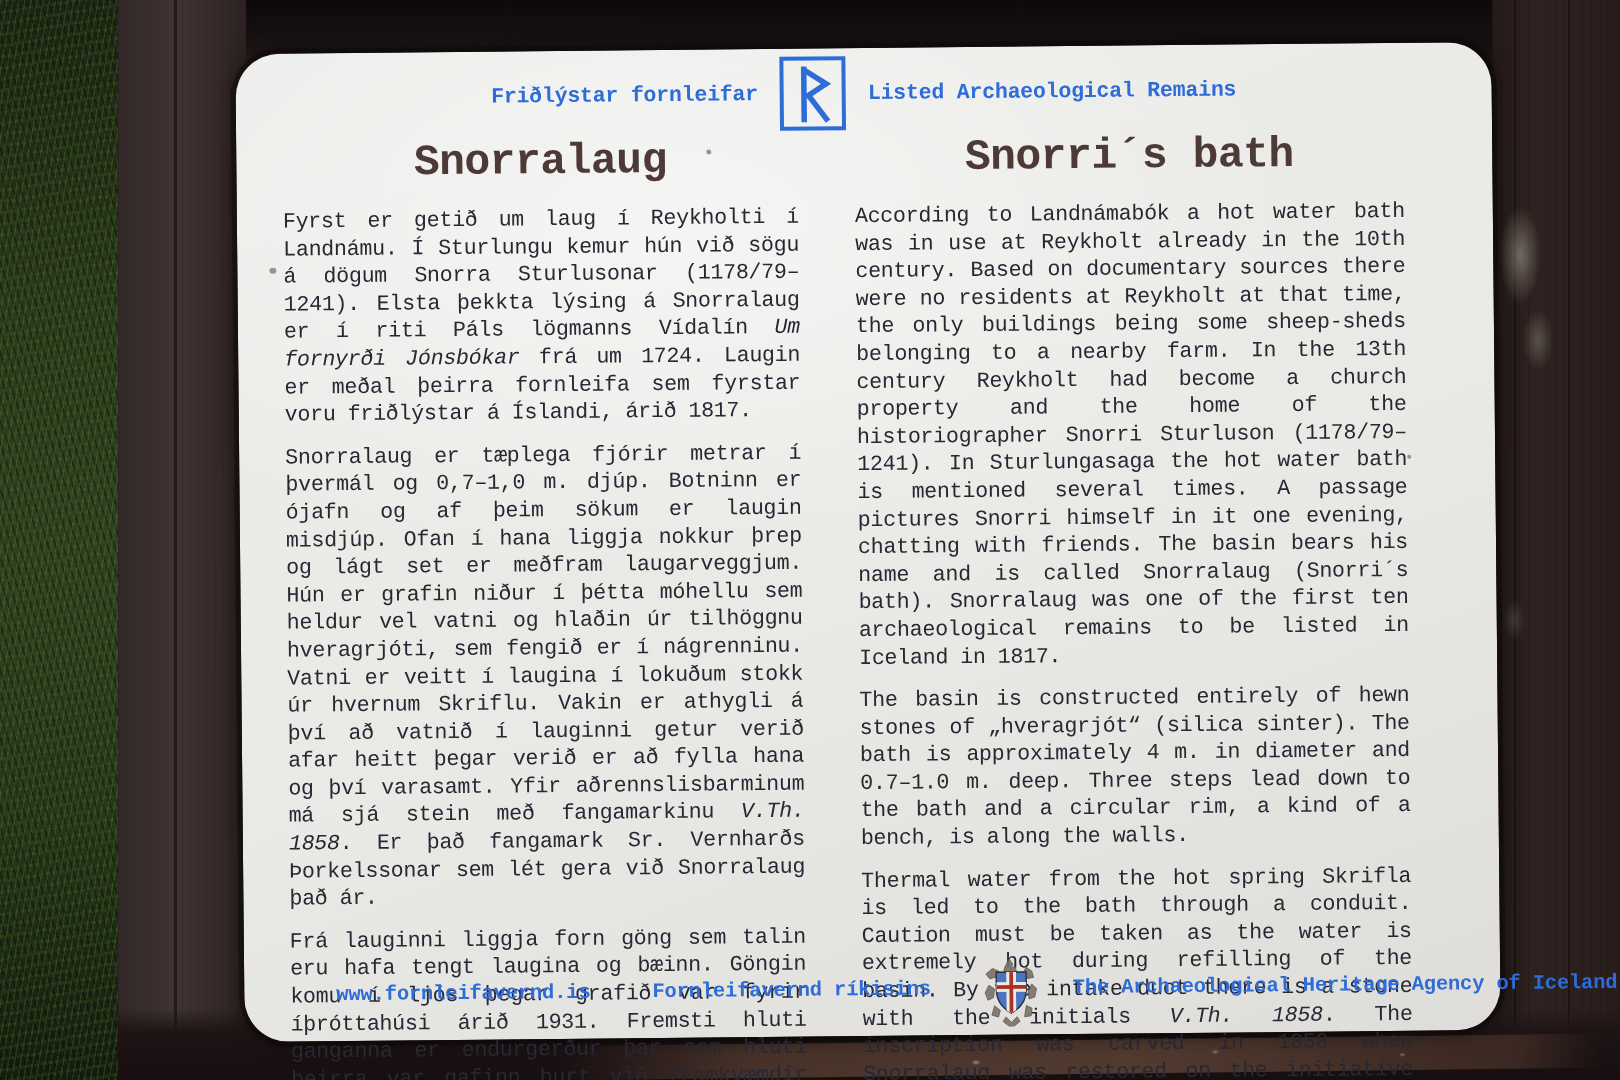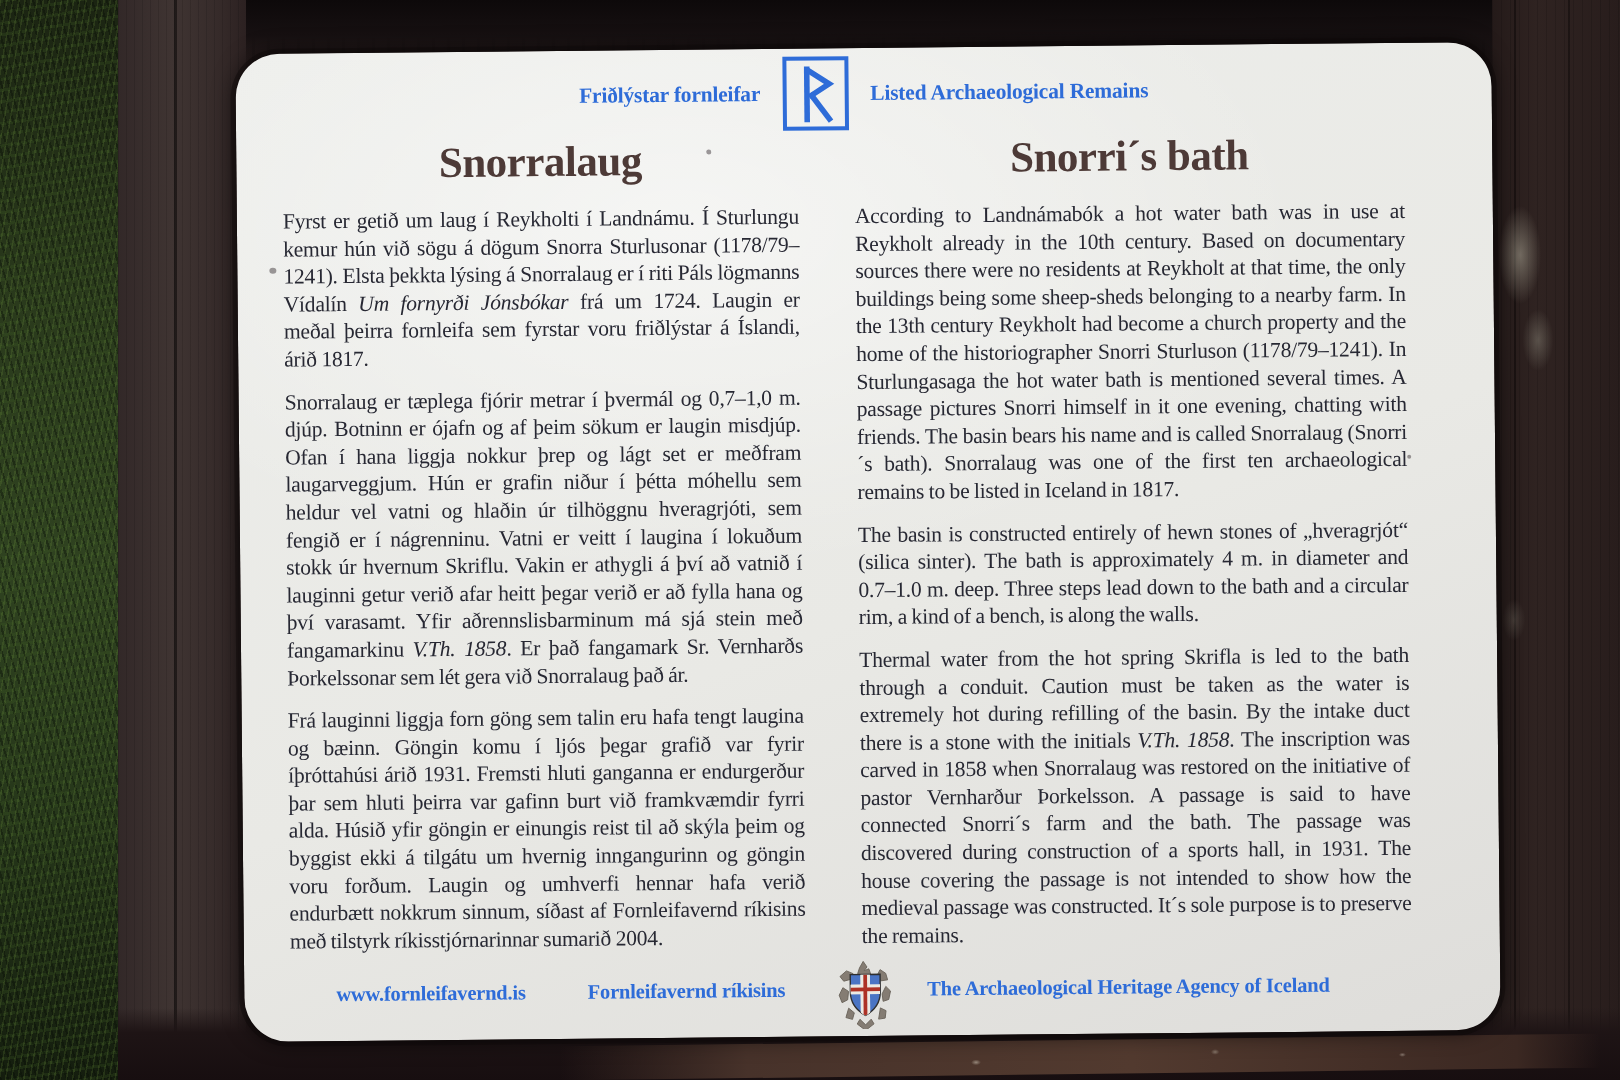--- a/index.html
+++ b/index.html
@@ -4,21 +4,21 @@
 <style>
   html, body { margin: 0; padding: 0; background: #120d0e; }
   * { box-sizing: border-box; }
 
   .scene {
     position: relative;
     width: 1620px;
     height: 1080px;
     overflow: hidden;
     background: #241a1a;
-    font-family: Liberation Serif, serif;
+    font-family: Liberation Mono, monospace;
   }
 
   
   .grass {
     position: absolute; left: 0; top: 0; width: 124px; height: 1080px;
     background:
       repeating-linear-gradient(100deg, rgba(130,170,70,0.16) 0 1.5px, rgba(0,0,0,0) 1.5px 6px),
       repeating-linear-gradient(72deg, rgba(8,14,5,0.38) 0 2px, rgba(0,0,0,0) 2px 7px),
       repeating-linear-gradient(171deg, rgba(60,90,35,0.25) 0 3px, rgba(0,0,0,0) 3px 11px),
       linear-gradient(180deg, #1b2412 0%, #2a3a1c 28%, #2f4220 52%, #26371a 76%, #141d0e 100%);

